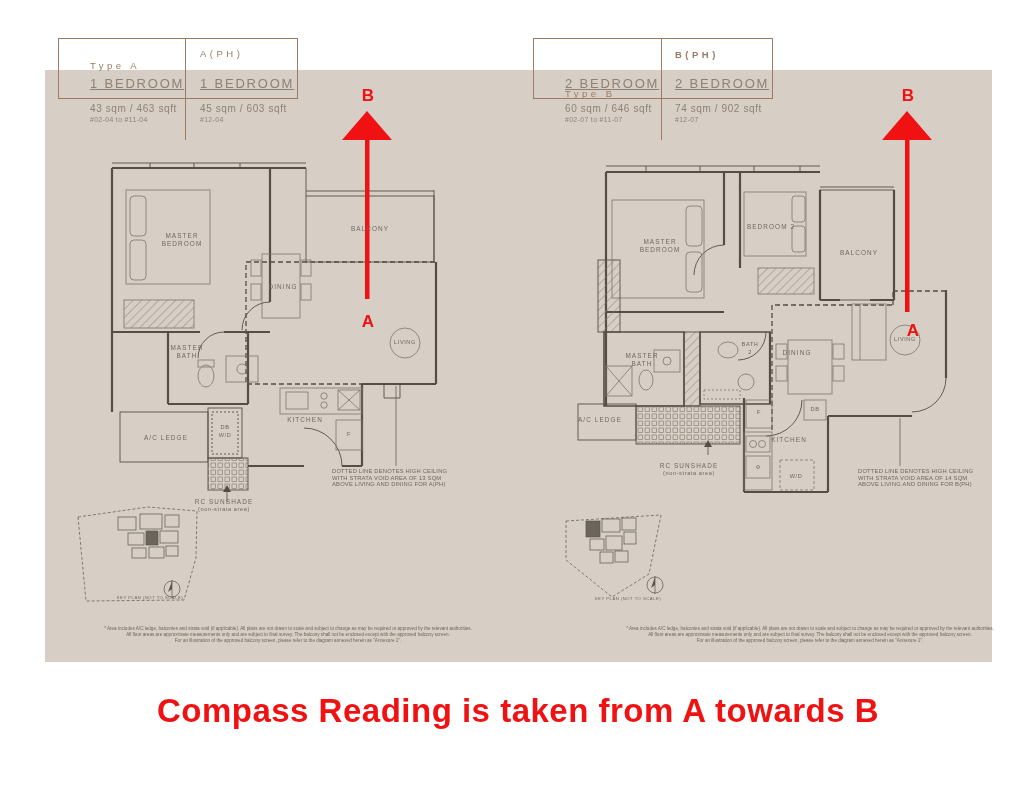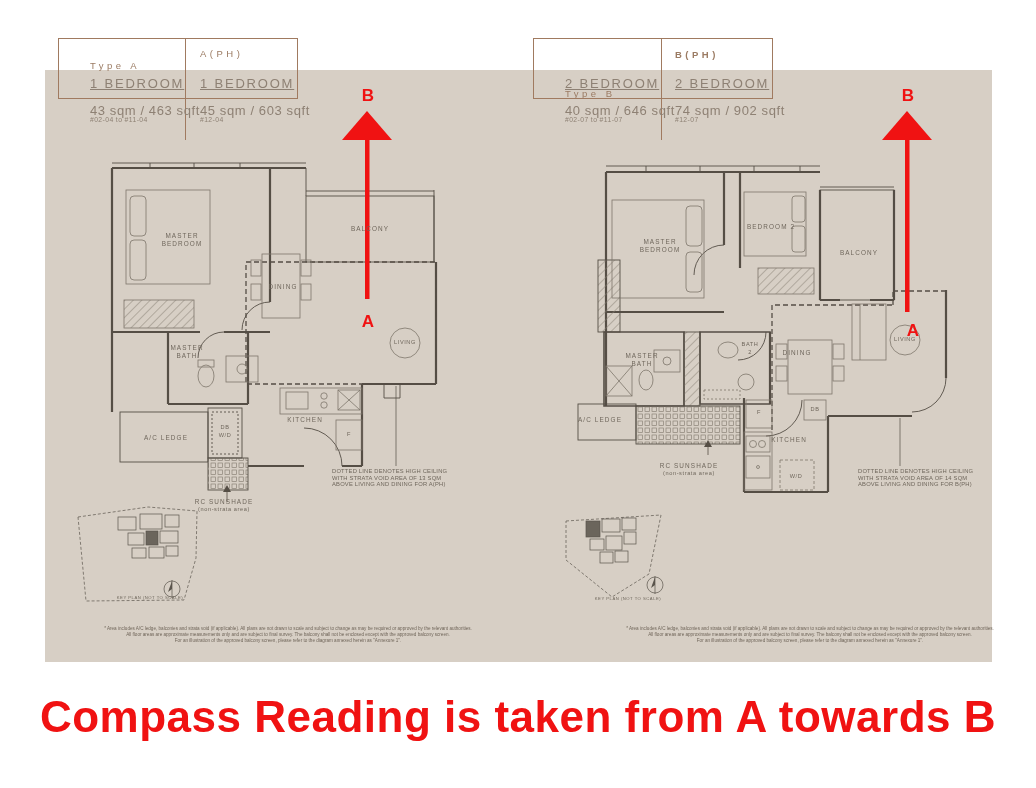--- a/index.html
+++ b/index.html
@@ -5,31 +5,31 @@
   html,body{margin:0;padding:0;background:#ffffff;width:1036px;height:788px;position:relative;
     font-family:"Liberation Sans", sans-serif;overflow:hidden;}
   .abs{position:absolute;}
   .sheet{left:45px;top:70px;width:947px;height:592px;background:#d7cfc5;}
   svg.plans{left:0;top:0;width:1036px;height:788px;}
   
   .tbl-box{border:1px solid #a07a60;width:238px;height:59px;}
   .vline{width:1px;background:#a07a60;}
   .t-head{font-size:9.5px;letter-spacing:3.5px;color:#9b7b63;white-space:nowrap;}
   .t-row{font-size:13px;letter-spacing:1.8px;color:#8e8174;white-space:nowrap;text-decoration:underline;}
-  .t-area{font-size:13px;letter-spacing:0.6px;color:#8e8174;white-space:nowrap;}
+  .t-area{font-size:10px;letter-spacing:0.6px;color:#8e8174;white-space:nowrap;}
   .t-units{font-size:6.8px;letter-spacing:0.4px;color:#8e8174;white-space:nowrap;}
   
   .lbl{transform:translate(-50%,-50%);font-size:6.4px;letter-spacing:1.1px;color:#6f675c;
     text-align:center;white-space:pre-line;line-height:7.6px;}
   .lbl-sm{font-size:5.6px;letter-spacing:0.6px;}
   .note{font-size:5.8px;line-height:6.6px;letter-spacing:0.2px;color:#6f675c;white-space:pre-line;}
   .kp-label{transform:translate(-50%,-50%);font-size:4.2px;letter-spacing:0.5px;color:#6f675c;white-space:nowrap;}
   .disc{width:460px;text-align:center;font-size:4.6px;line-height:6px;color:#70665a;white-space:pre-line;}
   .marker{transform:translate(-50%,-50%);font-size:17px;font-weight:bold;color:#f01212;}
-  .caption{left:0;top:692px;width:1036px;text-align:center;font-size:44px;font-weight:bold;color:#f01212;letter-spacing:0.5px;}
+  .caption{left:0;top:692px;width:1036px;text-align:center;font-size:33px;font-weight:bold;color:#f01212;letter-spacing:0.5px;}
 </style>
 </head>
 <body>
 
 <div class="abs sheet"></div>
 
 <svg class="abs plans" viewBox="0 0 1036 788">
   <defs>
     <pattern id="hatch" width="6" height="6" patternUnits="userSpaceOnUse" patternTransform="rotate(45)">
       <line x1="0" y1="0" x2="0" y2="6" stroke="#8a8176" stroke-width="1"></line>
@@ -256,21 +256,21 @@
 <div class="abs t-units" style="left:90px;top:116px;">#02-04 to #11-04</div>
 <div class="abs t-area" style="left:200px;top:103px;">45 sqm / 603 sqft</div>
 <div class="abs t-units" style="left:200px;top:116px;">#12-04</div>
 
 <div class="abs tbl-box" style="left:533px;top:38px;"></div>
 <div class="abs vline" style="left:661px;top:38px;height:102px;"></div>
 <div class="abs t-head" style="left:565px;top:48px;margin-top:40px;">Type B</div>
 <div class="abs t-head" style="left:675px;top:49px;font-weight:bold;">B(PH)</div>
 <div class="abs t-row" style="left:565px;top:76px;">2 BEDROOM</div>
 <div class="abs t-row" style="left:675px;top:76px;">2 BEDROOM</div>
-<div class="abs t-area" style="left:565px;top:103px;">40 sqm / 646 sqft</div>
+<div class="abs t-area" style="left:565px;top:103px;">60 sqm / 646 sqft</div>
 <div class="abs t-units" style="left:565px;top:116px;">#02-07 to #11-07</div>
 <div class="abs t-area" style="left:675px;top:103px;">74 sqm / 902 sqft</div>
 <div class="abs t-units" style="left:675px;top:116px;">#12-07</div>
 
 <div class="abs lbl" style="left:182px;top:240px;">MASTER
 BEDROOM</div>
 <div class="abs lbl" style="left:370px;top:229px;">BALCONY</div>
 <div class="abs lbl" style="left:283px;top:287px;">DINING</div>
 <div class="abs lbl lbl-sm" style="left:405px;top:343px;">LIVING</div>
 <div class="abs lbl" style="left:187px;top:352px;">MASTER

